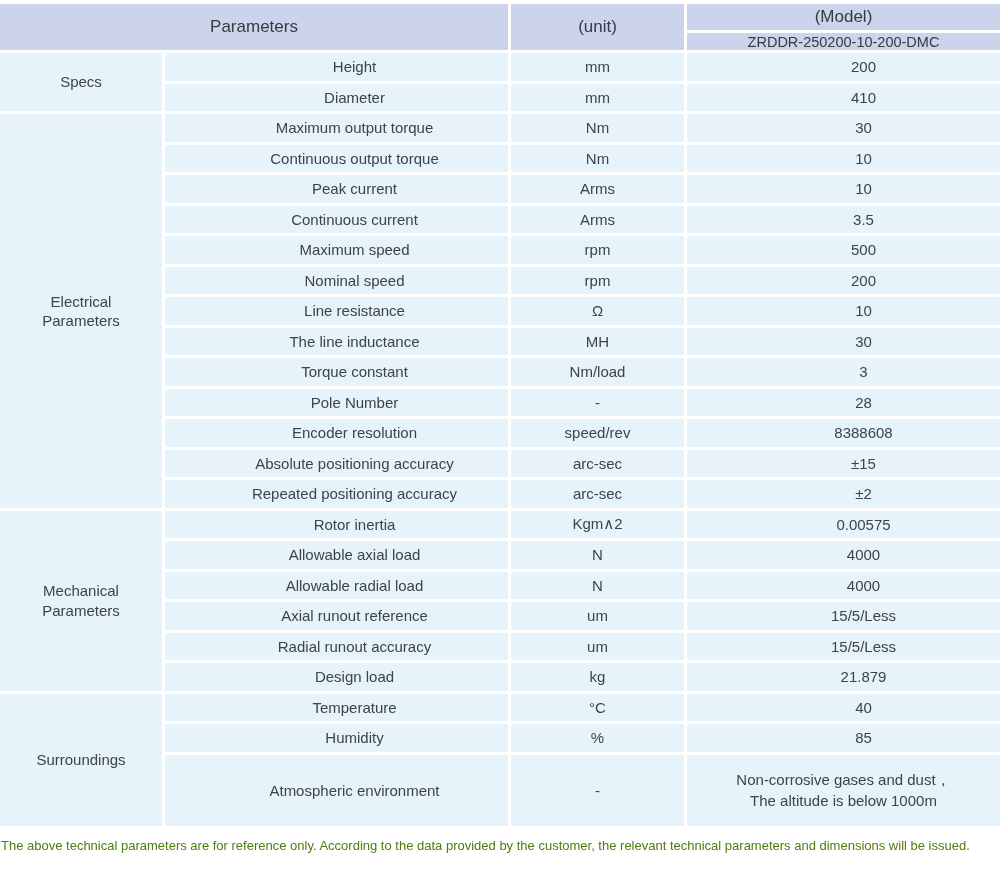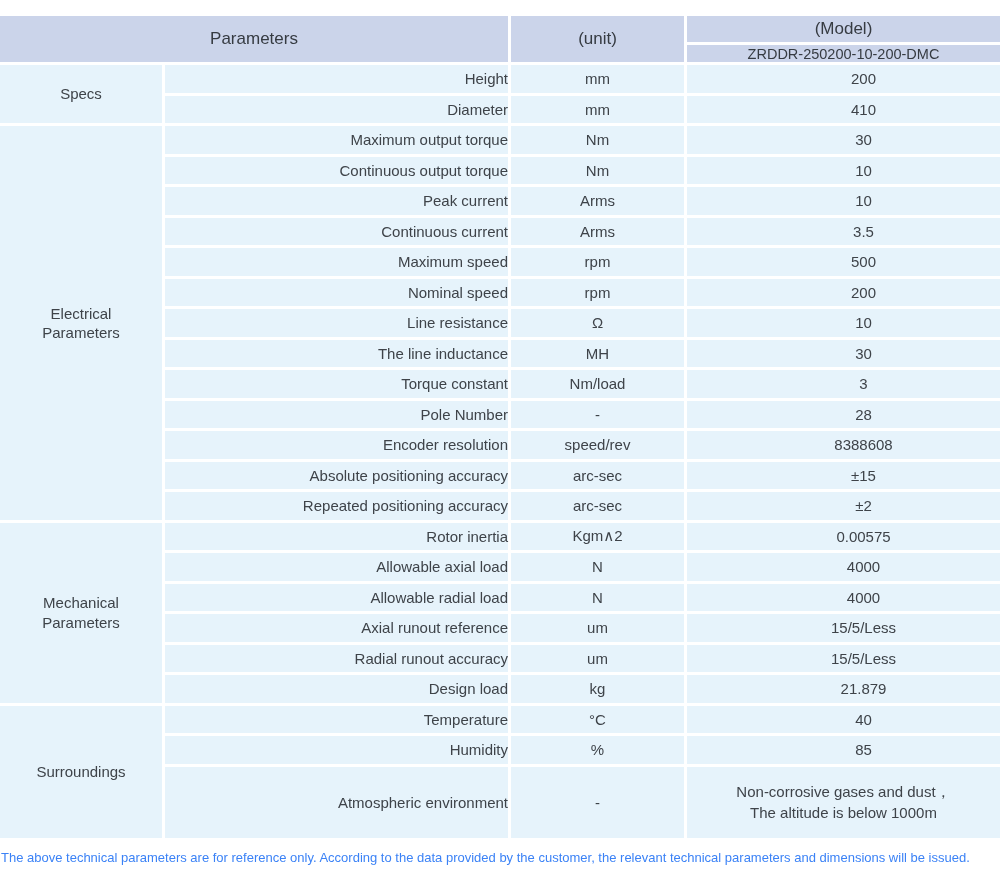--- a/index.html
+++ b/index.html
@@ -13,21 +13,20 @@
     height: 881px;
     background: #ffffff;
     box-sizing: border-box;
     padding-top: 4px;
   }
   table.spec-table {
     width: 1000px;
     border-collapse: separate;
     border-spacing: 0;
     table-layout: fixed;
-    margin-top: 12px;
   }
   .spec-table th, .spec-table td {
     box-sizing: border-box;
     background: #e6f3fb;
     border-bottom: 3px solid #ffffff;
     border-right: 3px solid #ffffff;
     text-align: center;
     vertical-align: middle;
     font-weight: normal;
     color: #3e4349;
@@ -48,38 +47,38 @@
   }
   .spec-table td {
     font-size: 15px;
     height: 30.5px;
   }
   .spec-table td.section {
     white-space: pre-line;
     line-height: 1.28;
   }
   .spec-table td.param {
-    text-align: right;
+    text-align: center;
     padding-left: 36px;
   }
   .spec-table td.value {
     white-space: pre-line;
     line-height: 1.4;
     padding-left: 40px;
   }
   .spec-table td.multiline {
     padding: 12px 0;
     height: 74px;
     text-align: center;
   }
   .footer-note {
     margin: 9px 0 0 0;
     padding-left: 1px;
     font-size: 13px;
-    color: #3b82f6;
+    color: #4d7c0f;
     letter-spacing: 0px;
     white-space: nowrap;
   }
 </style>
 </head>
 <body>
 
 <div class="page">
 
   <table class="spec-table">

